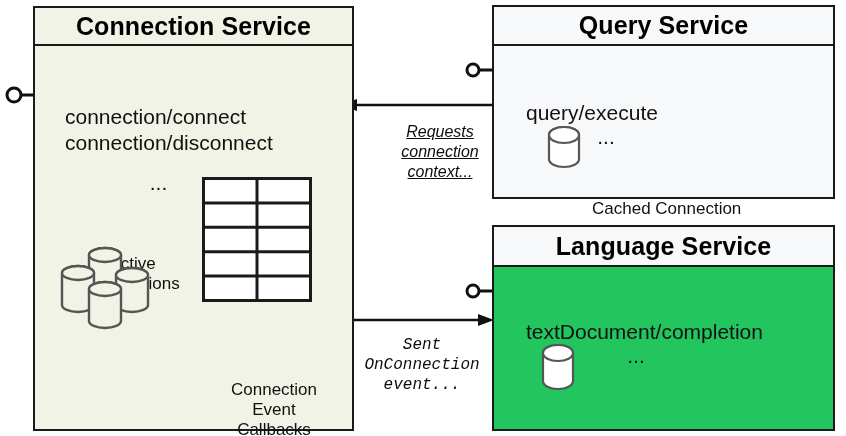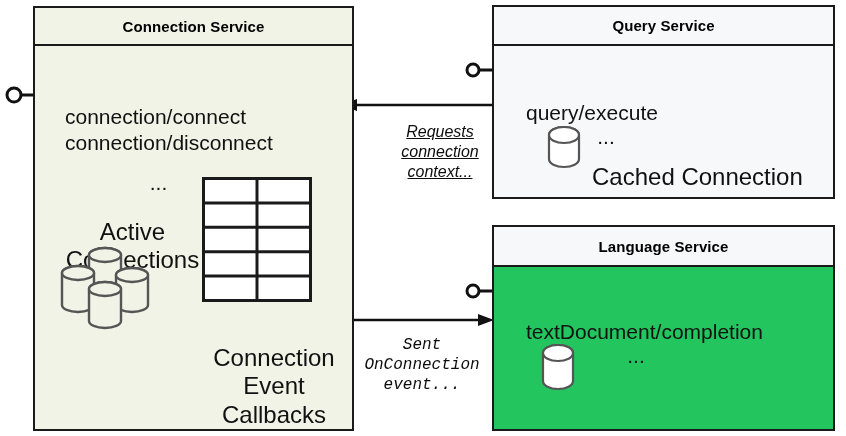--- a/index.html
+++ b/index.html
@@ -28,21 +28,21 @@
     flex-direction: column;
   }
   .box-header {
     box-sizing: border-box;
     border-bottom: 2px solid #1a1a1a;
     font-weight: bold;
     text-align: center;
     display: flex;
     align-items: center;
     justify-content: center;
-    font-size: 15px;
+    font-size: 25px;
     color: #000000;
     letter-spacing: 0.1px;
   }
   .box-body {
     position: relative;
     flex: 1 1 auto;
     padding-left: 9px;
   }
   #connection-service {
     left: 33px;
@@ -78,24 +78,25 @@
   }
   .ellipsis-text {
     position: absolute;
     font-size: 21px;
     color: #111111;
     text-align: center;
     line-height: 1;
   }
   .label-text {
     position: absolute;
-    font-size: 24px;
+    font-size: 17px;
     color: #111111;
     text-align: center;
     line-height: 1.18;
+    margin-top: 36px;
   }
   .edge-label {
     position: absolute;
     font-style: italic;
     font-size: 16px;
     color: #0d0d0d;
     text-align: center;
     line-height: 1.26;
     width: 140px;
   }

